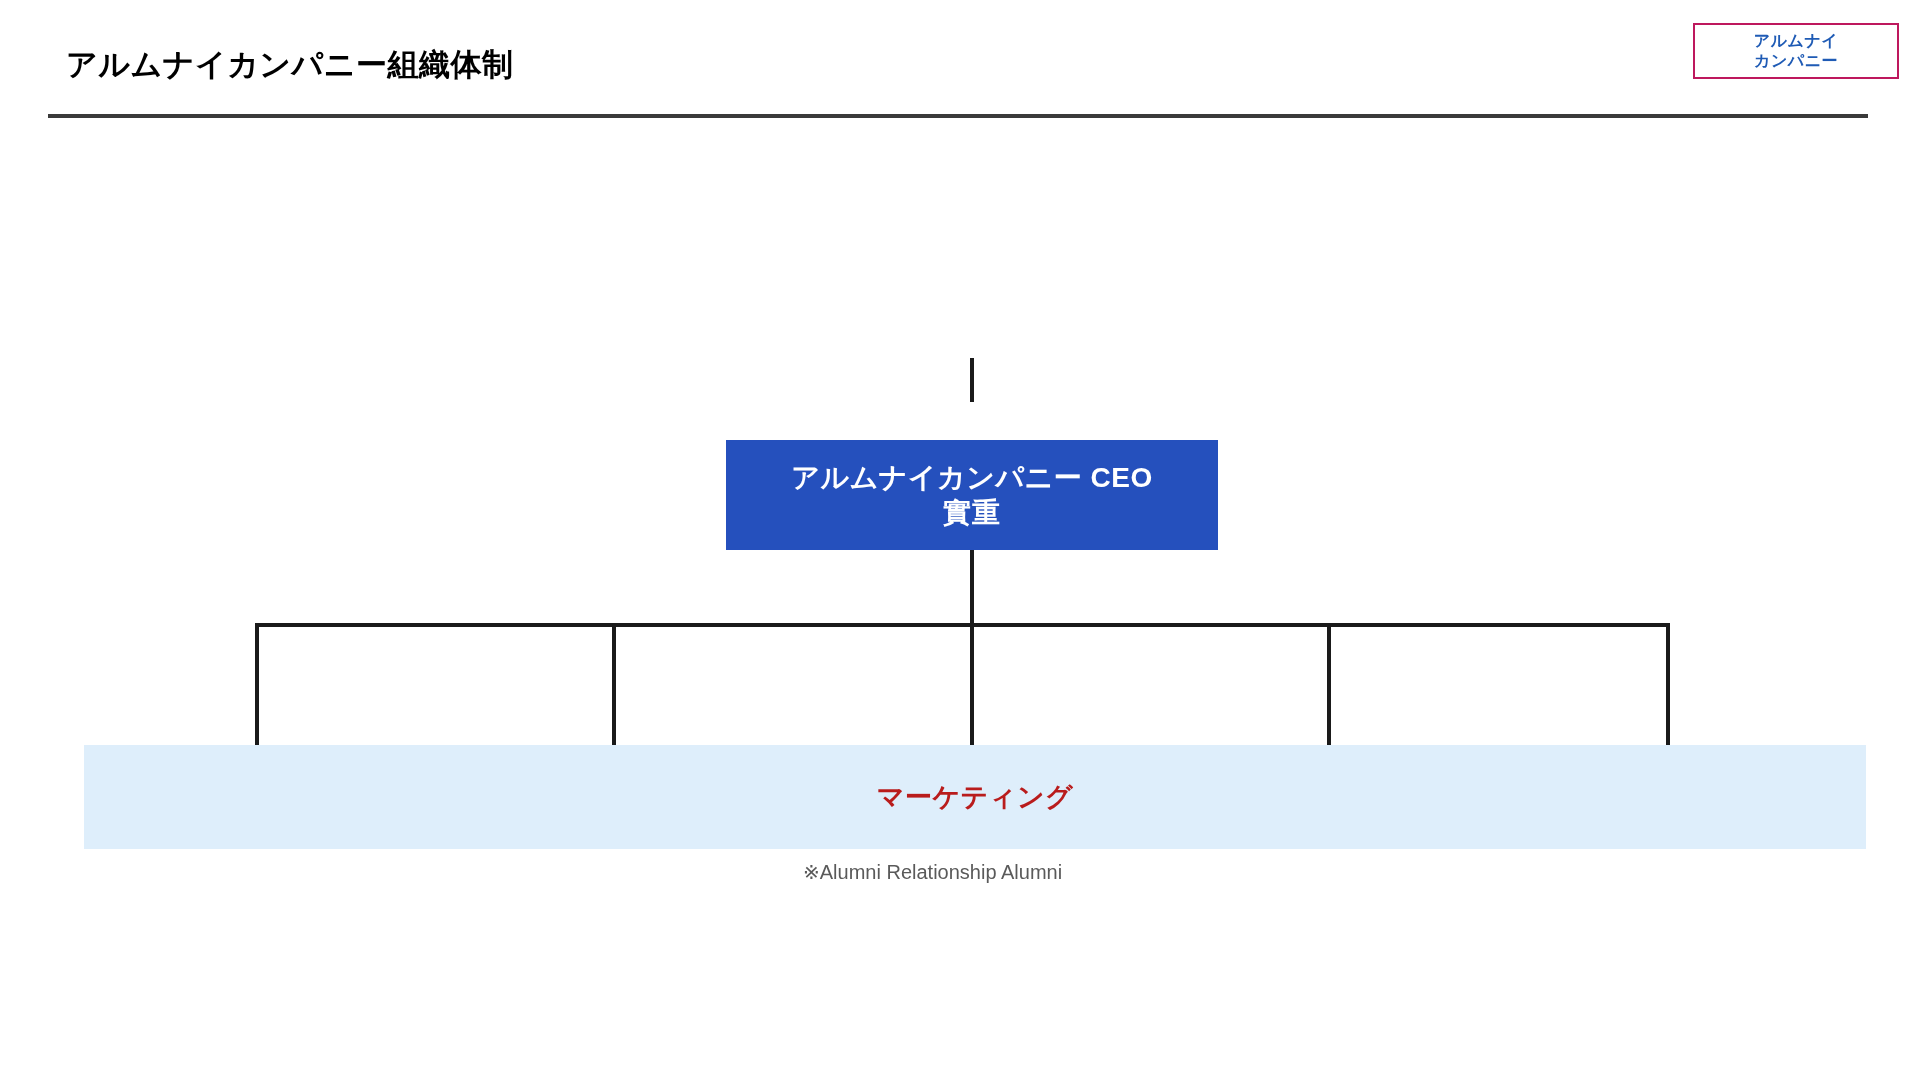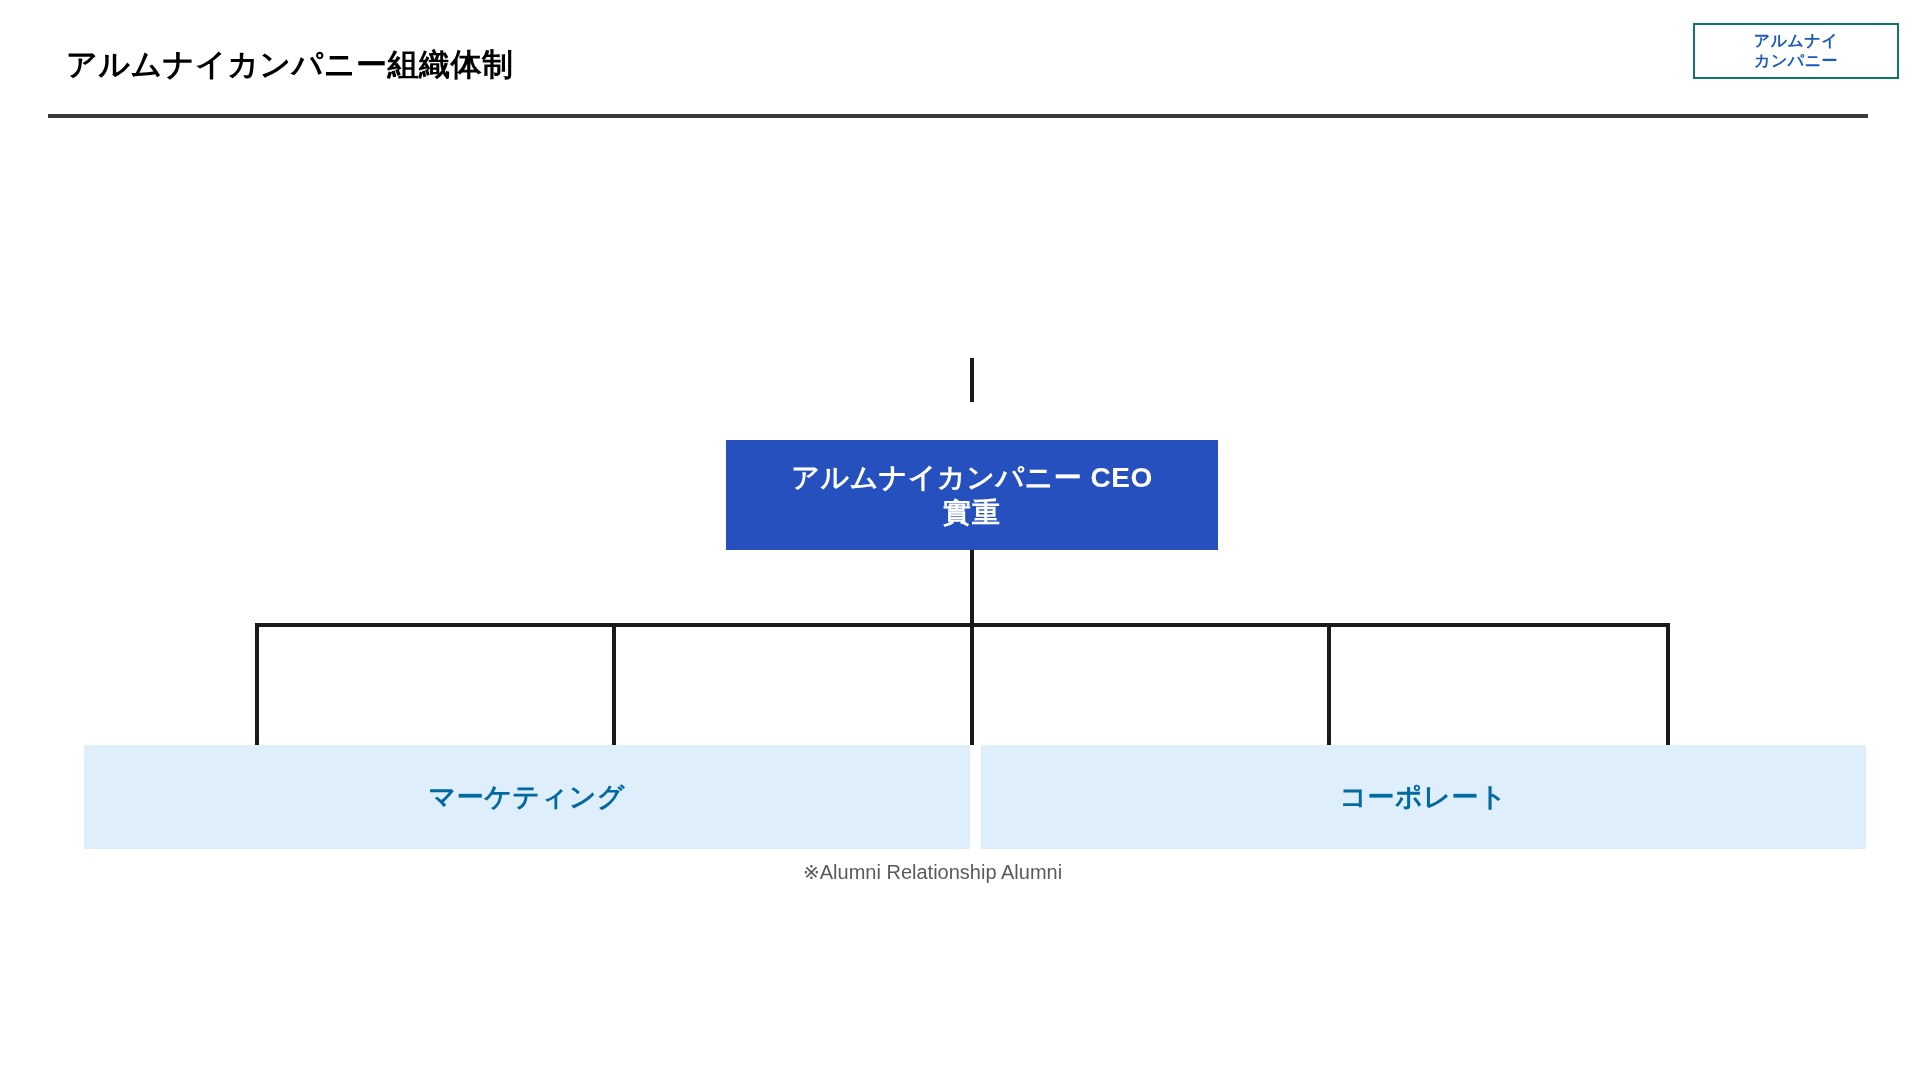--- a/index.html
+++ b/index.html
@@ -41,21 +41,21 @@
     background: #3A3A3A;
   }
 
   
   .brand-box {
     position: absolute;
     left: 1693px;
     top: 23px;
     width: 206px;
     height: 56px;
-    border: 2px solid #0f766e;
+    border: 2px solid #be185d;
     background: #FFFFFF;
     display: flex;
     flex-direction: column;
     align-items: center;
     justify-content: center;
     line-height: 1.25;
   }
   .brand-line {
     font-size: 16px;
     font-weight: bold;
@@ -137,21 +137,21 @@
   .dept-box {
     flex: 1 1 0;
     background: #DEEEFB;
     display: flex;
     align-items: center;
     justify-content: center;
   }
   .dept-label {
     font-size: 27px;
     font-weight: bold;
-    color: #0369a1;
+    color: #b91c1c;
     letter-spacing: 0.5px;
     white-space: nowrap;
   }
 
   
   .footnote {
     position: absolute;
     left: 803px;
     top: 860px;
     font-size: 20px;
@@ -185,20 +185,17 @@
 
   <div class="exec-box exec-alc-ceo">
     <span class="exec-role">アルムナイカンパニー  CEO</span>
     <span class="exec-name">實重</span>
   </div>
 
   <div class="dept-row">
     <div class="dept-box">
       <span class="dept-label">マーケティング</span>
     </div>
-    <div class="dept-box">
-      <span class="dept-label">コーポレート</span>
-    </div>
   </div>
 
   <div class="footnote">※Alumni Relationship Alumni</div>
 
 </div>
 
 </body></html>

